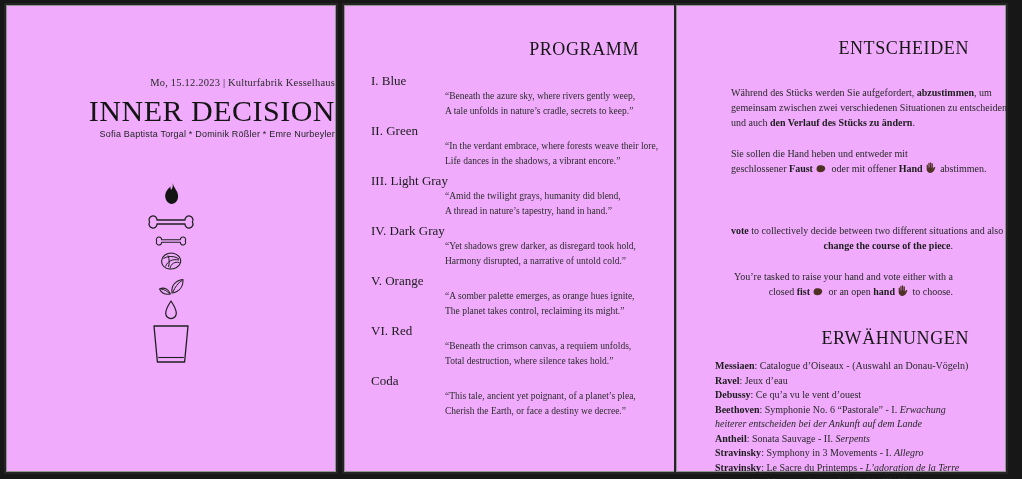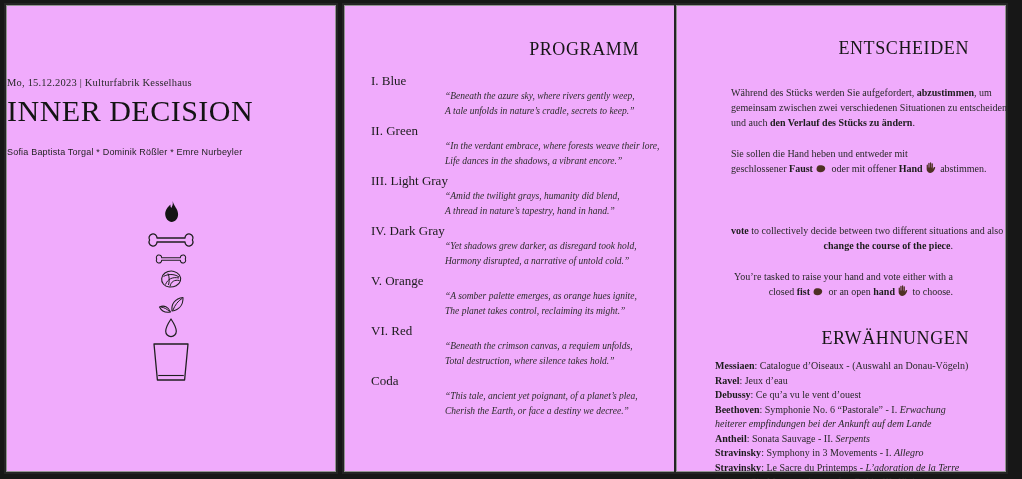--- a/index.html
+++ b/index.html
@@ -8,38 +8,38 @@
     background:#171717;
     font-family:"Liberation Serif", serif;
     color:#262626;
     overflow:hidden;
   }
   .panel{
     position:absolute;top:5px;height:467px;background:#f0abfc;
     border:1px solid #939393;box-sizing:border-box;
     box-shadow:0 0 0 2px #242424;
   }
-  #panel-cover{left:6px;width:330px;text-align:left;}
+  #panel-cover{left:6px;width:330px;text-align:right;}
   #panel-program{left:344px;width:334px;}
   #panel-decide{left:676px;width:330px;}
 
   
   .cover-date{margin-top:71px;font-size:10.5px;color:#2b2b2b;letter-spacing:.2px;}
   .cover-title{margin-top:6px;font-size:30px;color:#141414;letter-spacing:.5px;line-height:34px;}
-  .cover-artists{margin-top:19px;font-family:"Liberation Sans", sans-serif;font-size:9px;color:#242424;letter-spacing:.2px;}
+  .cover-artists{margin-top:1px;font-family:"Liberation Sans", sans-serif;font-size:9px;color:#242424;letter-spacing:.2px;}
   .icon-stack{margin-top:44px;display:flex;flex-direction:column;align-items:center;gap:4px;}
   .icon-stack svg{display:block;}
 
   
   .p2-content{padding:32px 38px 0 26px;}
   .panel-heading{font-size:18px;color:#161616;letter-spacing:.6px;margin:0;text-align:right;line-height:22px;}
   .prog-items{margin-top:12px;}
   .prog-item{margin-bottom:3px;}
   .prog-head{width:128px;text-align:left;font-size:13px;color:#1b1b1b;line-height:17px;}
-  .prog-quote{margin-left:74px;font-style:italic;font-size:9.5px;line-height:15px;color:#2c2c2c;white-space:nowrap;}
+  .prog-quote{margin-left:74px;font-size:9.5px;line-height:15px;color:#2c2c2c;white-space:nowrap;}
 
   
   .p3-content{padding:31px 36px 0 38px;font-size:10px;line-height:15px;color:#282828;}
   .para{margin:16px;}
   .para .ln{white-space:nowrap;}
   .align-r{text-align:right;}
   .mt-lg{margin-top:26px;}
   .mt-md{margin-top:12px;}
   .mt-xl{margin-top:30px;}
   b{color:#1c1c1c;}
@@ -197,21 +197,21 @@
               <path fill="#4e3024" d="M1.8 8V4.6c0-1 1.4-1 1.4 0V7h.4V2.6c0-1 1.4-1 1.4 0V7h.4V2c0-1 1.4-1 1.4 0v5h.4V3c0-1 1.4-1 1.4 0v5.6l1-1.8c.5-.9 1.9-.3 1.5.7-.5 1.4-1.2 2.9-2 3.9-.8 1-2 1.6-3.3 1.6-2.2 0-4-1.8-4-4z"></path>
             </svg></span><span> to choose.</span></span>
     </p>
 
     <div class="panel-heading mt-lg">ERWÄHNUNGEN</div>
 
     <div class="mentions">
       <div class="mention"><b>Messiaen</b><span>: Catalogue d’Oiseaux - (Auswahl an Donau-Vögeln)</span><i></i></div>
       <div class="mention"><b>Ravel</b><span>: Jeux d’eau</span><i></i></div>
       <div class="mention"><b>Debussy</b><span>: Ce qu’a vu le vent d’ouest</span><i></i></div>
-      <div class="mention"><b>Beethoven</b><span>: Symphonie No. 6 “Pastorale” - I. </span><i>Erwachung heiterer empfindungen bei der Ankunft auf dem Lande</i></div>
+      <div class="mention"><b>Beethoven</b><span>: Symphonie No. 6 “Pastorale” - I. </span><i>Erwachung heiterer entscheiden bei der Ankunft auf dem Lande</i></div>
       <div class="mention"><b>Antheil</b><span>: Sonata Sauvage - II. </span><i>Serpents</i></div>
       <div class="mention"><b>Stravinsky</b><span>: Symphony in 3 Movements - I. </span><i>Allegro</i></div>
       <div class="mention"><b>Stravinsky</b><span>: Le Sacre du Printemps - </span><i>L’adoration de la Terre</i></div>
       <div class="mention"><b>Britten</b><span>: Six Metamorphoses after Ovid - III. </span><i>Niobe</i></div>
     </div>
 
   </div>
 </div>
 
 </body></html>

